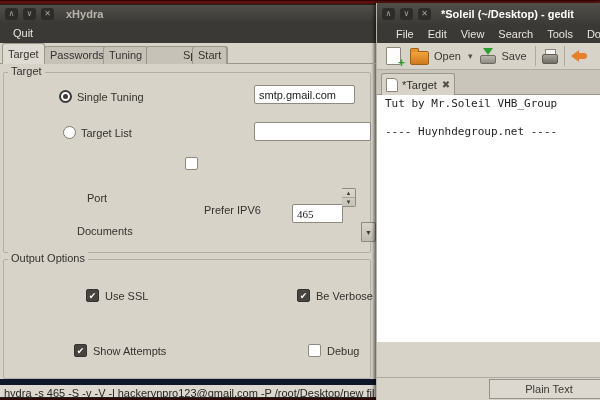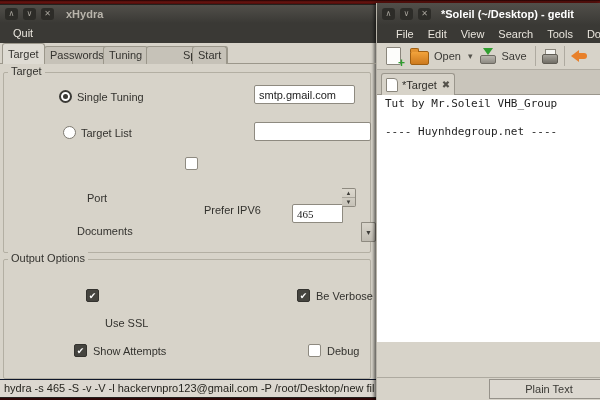--- a/index.html
+++ b/index.html
@@ -63,26 +63,26 @@
   #spinbtns{position:absolute;left:342px;top:183px;width:14px;height:19px;box-sizing:border-box;
     border:1px solid #8e8a80;border-left:none;border-radius:0 2px 2px 0;
     background:linear-gradient(#dcd8ce,#c6c2b8);}
   .spinhalf{height:9px;font-size:6px;line-height:9px;text-align:center;color:#3d3c38;}
   .spinhalf:first-child{border-bottom:1px solid #aaa69c;height:8px;line-height:8px;}
   #lbl-proto{left:77px;top:220px;}
   #combo-proto{left:241px;top:217px;width:121px;height:20px;border-radius:2px 0 0 2px;line-height:16px;}
   #combobtn{position:absolute;left:361px;top:217px;width:15px;height:20px;box-sizing:border-box;
     border:1px solid #8e8a80;border-left:1px solid #8e8a80;border-radius:0 2px 2px 0;
     background:linear-gradient(#d9d5cb,#c0bcb2);text-align:center;font-size:7px;line-height:19px;color:#3d3c38;}
-  #cb-ssl{left:86px;top:284px;} #lbl-ssl{left:105px;top:285px;margin-top:27px;}
+  #cb-ssl{left:86px;top:284px;} #lbl-ssl{left:105px;top:285px;}
   #cb-verbose{left:297px;top:284px;} #lbl-verbose{left:316px;top:285px;}
   #cb-attempts{left:74px;top:339px;} #lbl-attempts{left:93px;top:340px;}
   #cb-debug{left:308px;top:339px;} #lbl-debug{left:327px;top:340px;}
   #cmdbar{position:absolute;left:0;top:374px;width:376px;height:18px;background:#dcd8d0;
-    border-top:1px solid #0f172a;box-sizing:border-box;padding:2px 0 0 4px;white-space:nowrap;
+    border-top:6px solid #0f172a;box-sizing:border-box;padding:2px 0 0 4px;white-space:nowrap;
     overflow:hidden;color:#26251f;}
 
   
   #gedit{left:376px;top:3px;width:224px;height:397px;background:#d7d3c9;
     border-left:1px solid #b7b3a9;box-shadow:-2px 0 3px rgba(0,0,0,.55);box-sizing:border-box;}
   #gedit .titlebar{height:22px;}
   #gedit .wtitle{color:#ffffff;margin-left:10px;}
   #gedit .menubar{top:22px;height:18px;padding-left:8px;}
   #gedit .menuitem{padding:2px 3px;}
   #gtoolbar{position:absolute;left:0;top:40px;width:100%;height:27px;background:#d7d3c9;

